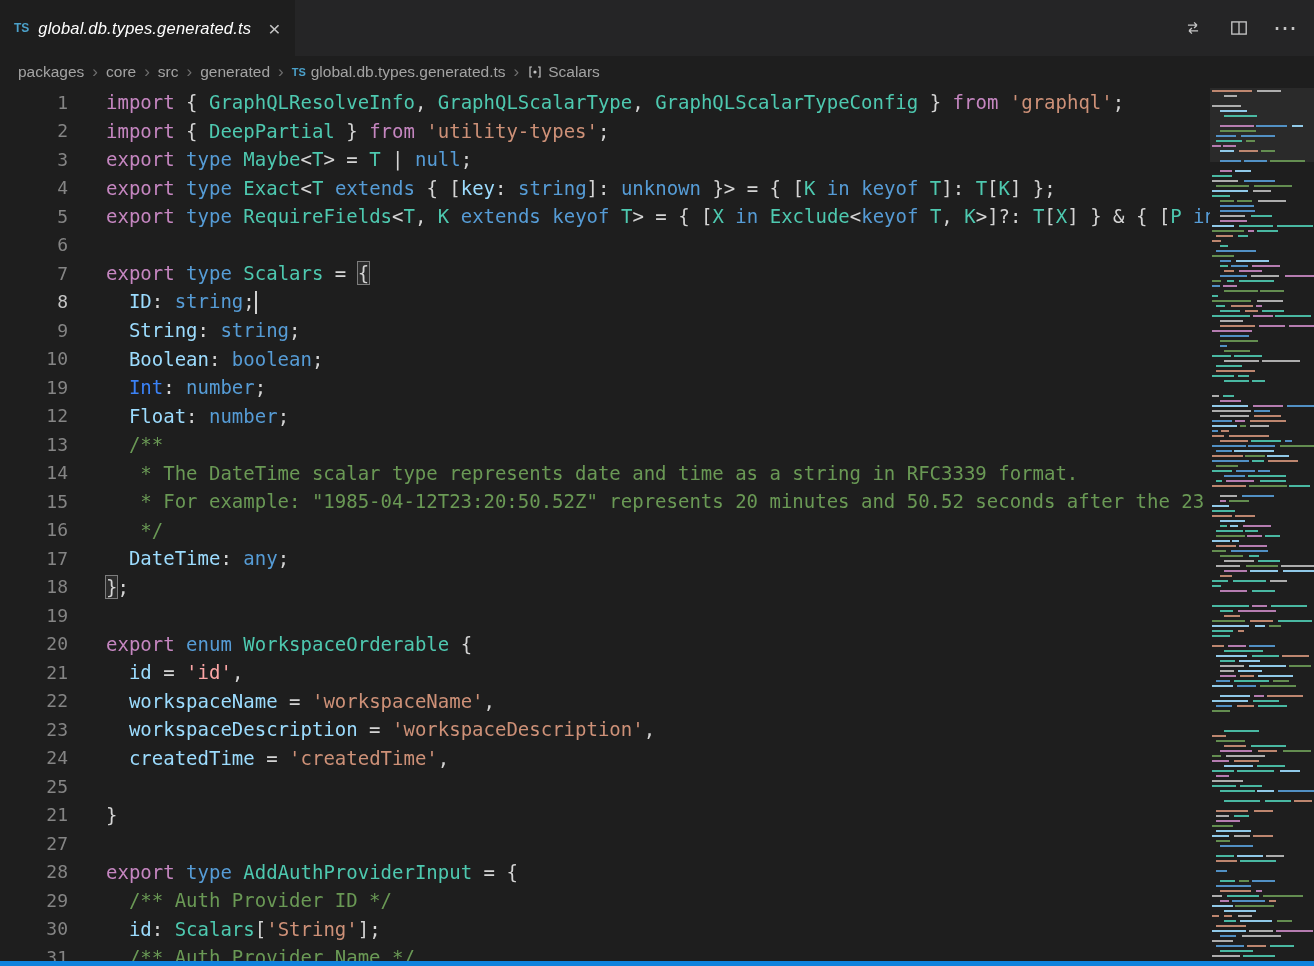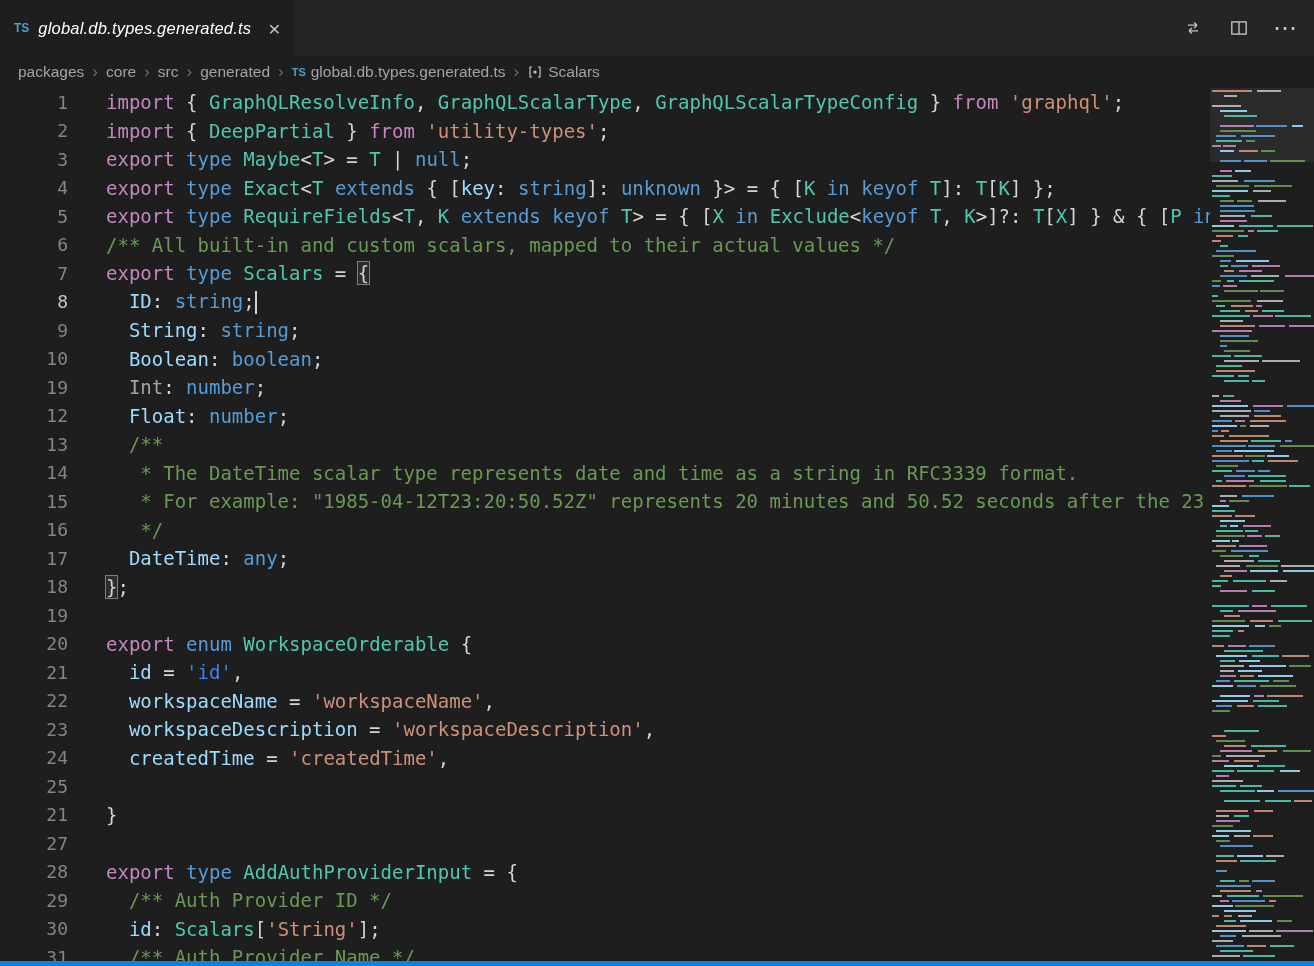--- a/index.html
+++ b/index.html
@@ -104,36 +104,36 @@
       </span>
     </div>
 
   <div class="editor">
     <div id="code-lines">
         <div class="line"><div class="gutter">1</div><div class="content"><span class="tok" style="color: rgb(197, 134, 192);">import</span><span class="tok" style="color: rgb(212, 212, 212);"> { </span><span class="tok" style="color: rgb(78, 201, 176);">GraphQLResolveInfo</span><span class="tok" style="color: rgb(212, 212, 212);">, </span><span class="tok" style="color: rgb(78, 201, 176);">GraphQLScalarType</span><span class="tok" style="color: rgb(212, 212, 212);">, </span><span class="tok" style="color: rgb(78, 201, 176);">GraphQLScalarTypeConfig</span><span class="tok" style="color: rgb(212, 212, 212);"> } </span><span class="tok" style="color: rgb(197, 134, 192);">from</span><span class="tok" style="color: rgb(212, 212, 212);"> </span><span class="tok" style="color: rgb(206, 145, 120);">'graphql'</span><span class="tok" style="color: rgb(212, 212, 212);">;</span></div></div>
         <div class="line"><div class="gutter">2</div><div class="content"><span class="tok" style="color: rgb(197, 134, 192);">import</span><span class="tok" style="color: rgb(212, 212, 212);"> { </span><span class="tok" style="color: rgb(78, 201, 176);">DeepPartial</span><span class="tok" style="color: rgb(212, 212, 212);"> } </span><span class="tok" style="color: rgb(197, 134, 192);">from</span><span class="tok" style="color: rgb(212, 212, 212);"> </span><span class="tok" style="color: rgb(206, 145, 120);">'utility-types'</span><span class="tok" style="color: rgb(212, 212, 212);">;</span></div></div>
         <div class="line"><div class="gutter">3</div><div class="content"><span class="tok" style="color: rgb(197, 134, 192);">export</span><span class="tok" style="color: rgb(212, 212, 212);"> </span><span class="tok" style="color: rgb(86, 156, 214);">type</span><span class="tok" style="color: rgb(212, 212, 212);"> </span><span class="tok" style="color: rgb(78, 201, 176);">Maybe</span><span class="tok" style="color: rgb(212, 212, 212);">&lt;</span><span class="tok" style="color: rgb(78, 201, 176);">T</span><span class="tok" style="color: rgb(212, 212, 212);">&gt; = </span><span class="tok" style="color: rgb(78, 201, 176);">T</span><span class="tok" style="color: rgb(212, 212, 212);"> | </span><span class="tok" style="color: rgb(86, 156, 214);">null</span><span class="tok" style="color: rgb(212, 212, 212);">;</span></div></div>
         <div class="line"><div class="gutter">4</div><div class="content"><span class="tok" style="color: rgb(197, 134, 192);">export</span><span class="tok" style="color: rgb(212, 212, 212);"> </span><span class="tok" style="color: rgb(86, 156, 214);">type</span><span class="tok" style="color: rgb(212, 212, 212);"> </span><span class="tok" style="color: rgb(78, 201, 176);">Exact</span><span class="tok" style="color: rgb(212, 212, 212);">&lt;</span><span class="tok" style="color: rgb(78, 201, 176);">T</span><span class="tok" style="color: rgb(212, 212, 212);"> </span><span class="tok" style="color: rgb(86, 156, 214);">extends</span><span class="tok" style="color: rgb(212, 212, 212);"> { [</span><span class="tok" style="color: rgb(156, 220, 254);">key</span><span class="tok" style="color: rgb(212, 212, 212);">: </span><span class="tok" style="color: rgb(86, 156, 214);">string</span><span class="tok" style="color: rgb(212, 212, 212);">]: </span><span class="tok" style="color: rgb(86, 156, 214);">unknown</span><span class="tok" style="color: rgb(212, 212, 212);"> }&gt; = { [</span><span class="tok" style="color: rgb(78, 201, 176);">K</span><span class="tok" style="color: rgb(212, 212, 212);"> </span><span class="tok" style="color: rgb(86, 156, 214);">in</span><span class="tok" style="color: rgb(212, 212, 212);"> </span><span class="tok" style="color: rgb(86, 156, 214);">keyof</span><span class="tok" style="color: rgb(212, 212, 212);"> </span><span class="tok" style="color: rgb(78, 201, 176);">T</span><span class="tok" style="color: rgb(212, 212, 212);">]: </span><span class="tok" style="color: rgb(78, 201, 176);">T</span><span class="tok" style="color: rgb(212, 212, 212);">[</span><span class="tok" style="color: rgb(78, 201, 176);">K</span><span class="tok" style="color: rgb(212, 212, 212);">] };</span></div></div>
         <div class="line"><div class="gutter">5</div><div class="content"><span class="tok" style="color: rgb(197, 134, 192);">export</span><span class="tok" style="color: rgb(212, 212, 212);"> </span><span class="tok" style="color: rgb(86, 156, 214);">type</span><span class="tok" style="color: rgb(212, 212, 212);"> </span><span class="tok" style="color: rgb(78, 201, 176);">RequireFields</span><span class="tok" style="color: rgb(212, 212, 212);">&lt;</span><span class="tok" style="color: rgb(78, 201, 176);">T</span><span class="tok" style="color: rgb(212, 212, 212);">, </span><span class="tok" style="color: rgb(78, 201, 176);">K</span><span class="tok" style="color: rgb(212, 212, 212);"> </span><span class="tok" style="color: rgb(86, 156, 214);">extends</span><span class="tok" style="color: rgb(212, 212, 212);"> </span><span class="tok" style="color: rgb(86, 156, 214);">keyof</span><span class="tok" style="color: rgb(212, 212, 212);"> </span><span class="tok" style="color: rgb(78, 201, 176);">T</span><span class="tok" style="color: rgb(212, 212, 212);">&gt; = { [</span><span class="tok" style="color: rgb(78, 201, 176);">X</span><span class="tok" style="color: rgb(212, 212, 212);"> </span><span class="tok" style="color: rgb(86, 156, 214);">in</span><span class="tok" style="color: rgb(212, 212, 212);"> </span><span class="tok" style="color: rgb(78, 201, 176);">Exclude</span><span class="tok" style="color: rgb(212, 212, 212);">&lt;</span><span class="tok" style="color: rgb(86, 156, 214);">keyof</span><span class="tok" style="color: rgb(212, 212, 212);"> </span><span class="tok" style="color: rgb(78, 201, 176);">T</span><span class="tok" style="color: rgb(212, 212, 212);">, </span><span class="tok" style="color: rgb(78, 201, 176);">K</span><span class="tok" style="color: rgb(212, 212, 212);">&gt;]?: </span><span class="tok" style="color: rgb(78, 201, 176);">T</span><span class="tok" style="color: rgb(212, 212, 212);">[</span><span class="tok" style="color: rgb(78, 201, 176);">X</span><span class="tok" style="color: rgb(212, 212, 212);">] } &amp; { [</span><span class="tok" style="color: rgb(78, 201, 176);">P</span><span class="tok" style="color: rgb(212, 212, 212);"> </span><span class="tok" style="color: rgb(86, 156, 214);">in</span></div></div>
-        <div class="line"><div class="gutter">6</div><div class="content"><span class="tok" style="color: rgb(106, 153, 85);">/** All built-in and custom scalars, mapped to their actual values */</span></div></div>
+        <div class="line"><div class="gutter">6</div></div>
         <div class="line"><div class="gutter">7</div><div class="content"><span class="tok" style="color: rgb(197, 134, 192);">export</span><span class="tok" style="color: rgb(212, 212, 212);"> </span><span class="tok" style="color: rgb(86, 156, 214);">type</span><span class="tok" style="color: rgb(212, 212, 212);"> </span><span class="tok" style="color: rgb(78, 201, 176);">Scalars</span><span class="tok" style="color: rgb(212, 212, 212);"> = </span><span class="tok-bm" style="color: rgb(212, 212, 212);">{</span></div></div>
         <div class="line"><div class="gutter active">8</div><div class="content"><span class="tok" style="color: rgb(212, 212, 212);">  </span><span class="tok" style="color: rgb(156, 220, 254);">ID</span><span class="tok" style="color: rgb(212, 212, 212);">: </span><span class="tok" style="color: rgb(86, 156, 214);">string</span><span class="tok" style="color: rgb(212, 212, 212);">;</span><span class="cursor"></span></div></div>
         <div class="line"><div class="gutter">9</div><div class="content"><span class="tok" style="color: rgb(212, 212, 212);">  </span><span class="tok" style="color: rgb(156, 220, 254);">String</span><span class="tok" style="color: rgb(212, 212, 212);">: </span><span class="tok" style="color: rgb(86, 156, 214);">string</span><span class="tok" style="color: rgb(212, 212, 212);">;</span></div></div>
         <div class="line"><div class="gutter">10</div><div class="content"><span class="tok" style="color: rgb(212, 212, 212);">  </span><span class="tok" style="color: rgb(156, 220, 254);">Boolean</span><span class="tok" style="color: rgb(212, 212, 212);">: </span><span class="tok" style="color: rgb(86, 156, 214);">boolean</span><span class="tok" style="color: rgb(212, 212, 212);">;</span></div></div>
-        <div class="line"><div class="gutter">19</div><div class="content"><span class="tok" style="color: rgb(212, 212, 212);">  </span><span class="tok" style="color: #a3a3a3;">Int</span><span class="tok" style="color: rgb(212, 212, 212);">: </span><span class="tok" style="color: rgb(86, 156, 214);">number</span><span class="tok" style="color: rgb(212, 212, 212);">;</span></div></div>
+        <div class="line"><div class="gutter">19</div><div class="content"><span class="tok" style="color: rgb(212, 212, 212);">  </span><span class="tok" style="color: #3b82f6;">Int</span><span class="tok" style="color: rgb(212, 212, 212);">: </span><span class="tok" style="color: rgb(86, 156, 214);">number</span><span class="tok" style="color: rgb(212, 212, 212);">;</span></div></div>
         <div class="line"><div class="gutter">12</div><div class="content"><span class="tok" style="color: rgb(212, 212, 212);">  </span><span class="tok" style="color: rgb(156, 220, 254);">Float</span><span class="tok" style="color: rgb(212, 212, 212);">: </span><span class="tok" style="color: rgb(86, 156, 214);">number</span><span class="tok" style="color: rgb(212, 212, 212);">;</span></div></div>
         <div class="line"><div class="gutter">13</div><div class="content"><span class="tok" style="color: rgb(106, 153, 85);">  /**</span></div></div>
         <div class="line"><div class="gutter">14</div><div class="content"><span class="tok" style="color: rgb(106, 153, 85);">   * The DateTime scalar type represents date and time as a string in RFC3339 format.</span></div></div>
         <div class="line"><div class="gutter">15</div><div class="content"><span class="tok" style="color: rgb(106, 153, 85);">   * For example: "1985-04-12T23:20:50.52Z" represents 20 minutes and 50.52 seconds after the 23</span></div></div>
         <div class="line"><div class="gutter">16</div><div class="content"><span class="tok" style="color: rgb(106, 153, 85);">   */</span></div></div>
         <div class="line"><div class="gutter">17</div><div class="content"><span class="tok" style="color: rgb(212, 212, 212);">  </span><span class="tok" style="color: rgb(156, 220, 254);">DateTime</span><span class="tok" style="color: rgb(212, 212, 212);">: </span><span class="tok" style="color: rgb(86, 156, 214);">any</span><span class="tok" style="color: rgb(212, 212, 212);">;</span></div></div>
         <div class="line"><div class="gutter">18</div><div class="content"><span class="tok-bm" style="color: rgb(212, 212, 212);">}</span><span class="tok" style="color: rgb(212, 212, 212);">;</span></div></div>
         <div class="line"><div class="gutter">19</div><div class="content"></div></div>
         <div class="line"><div class="gutter">20</div><div class="content"><span class="tok" style="color: rgb(197, 134, 192);">export</span><span class="tok" style="color: rgb(212, 212, 212);"> </span><span class="tok" style="color: rgb(86, 156, 214);">enum</span><span class="tok" style="color: rgb(212, 212, 212);"> </span><span class="tok" style="color: rgb(78, 201, 176);">WorkspaceOrderable</span><span class="tok" style="color: rgb(212, 212, 212);"> {</span></div></div>
-        <div class="line"><div class="gutter">21</div><div class="content"><span class="tok" style="color: rgb(212, 212, 212);">  </span><span class="tok" style="color: rgb(156, 220, 254);">id</span><span class="tok" style="color: rgb(212, 212, 212);"> = </span><span class="tok" style="color: #3b82f6;">'id'</span><span class="tok" style="color: rgb(212, 212, 212);">,</span></div></div>
+        <div class="line"><div class="gutter">21</div><div class="content"><span class="tok" style="color: rgb(212, 212, 212);">  </span><span class="tok" style="color: rgb(156, 220, 254);">id</span><span class="tok" style="color: rgb(212, 212, 212);"> = </span><span class="tok" style="color: #fca5a5;">'id'</span><span class="tok" style="color: rgb(212, 212, 212);">,</span></div></div>
         <div class="line"><div class="gutter">22</div><div class="content"><span class="tok" style="color: rgb(212, 212, 212);">  </span><span class="tok" style="color: rgb(156, 220, 254);">workspaceName</span><span class="tok" style="color: rgb(212, 212, 212);"> = </span><span class="tok" style="color: rgb(206, 145, 120);">'workspaceName'</span><span class="tok" style="color: rgb(212, 212, 212);">,</span></div></div>
         <div class="line"><div class="gutter">23</div><div class="content"><span class="tok" style="color: rgb(212, 212, 212);">  </span><span class="tok" style="color: rgb(156, 220, 254);">workspaceDescription</span><span class="tok" style="color: rgb(212, 212, 212);"> = </span><span class="tok" style="color: rgb(206, 145, 120);">'workspaceDescription'</span><span class="tok" style="color: rgb(212, 212, 212);">,</span></div></div>
         <div class="line"><div class="gutter">24</div><div class="content"><span class="tok" style="color: rgb(212, 212, 212);">  </span><span class="tok" style="color: rgb(156, 220, 254);">createdTime</span><span class="tok" style="color: rgb(212, 212, 212);"> = </span><span class="tok" style="color: rgb(206, 145, 120);">'createdTime'</span><span class="tok" style="color: rgb(212, 212, 212);">,</span></div></div>
         <div class="line"><div class="gutter">25</div></div>
         <div class="line"><div class="gutter">21</div><div class="content"><span class="tok" style="color: rgb(212, 212, 212);">}</span></div></div>
         <div class="line"><div class="gutter">27</div><div class="content"></div></div>
         <div class="line"><div class="gutter">28</div><div class="content"><span class="tok" style="color: rgb(197, 134, 192);">export</span><span class="tok" style="color: rgb(212, 212, 212);"> </span><span class="tok" style="color: rgb(86, 156, 214);">type</span><span class="tok" style="color: rgb(212, 212, 212);"> </span><span class="tok" style="color: rgb(78, 201, 176);">AddAuthProviderInput</span><span class="tok" style="color: rgb(212, 212, 212);"> = {</span></div></div>
         <div class="line"><div class="gutter">29</div><div class="content"><span class="tok" style="color: rgb(106, 153, 85);">  /** Auth Provider ID */</span></div></div>
         <div class="line"><div class="gutter">30</div><div class="content"><span class="tok" style="color: rgb(212, 212, 212);">  </span><span class="tok" style="color: rgb(156, 220, 254);">id</span><span class="tok" style="color: rgb(212, 212, 212);">: </span><span class="tok" style="color: rgb(78, 201, 176);">Scalars</span><span class="tok" style="color: rgb(212, 212, 212);">[</span><span class="tok" style="color: rgb(206, 145, 120);">'String'</span><span class="tok" style="color: rgb(212, 212, 212);">];</span></div></div>
         <div class="line"><div class="gutter">31</div><div class="content"><span class="tok" style="color: rgb(106, 153, 85);">  /** Auth Provider Name */</span></div></div>

